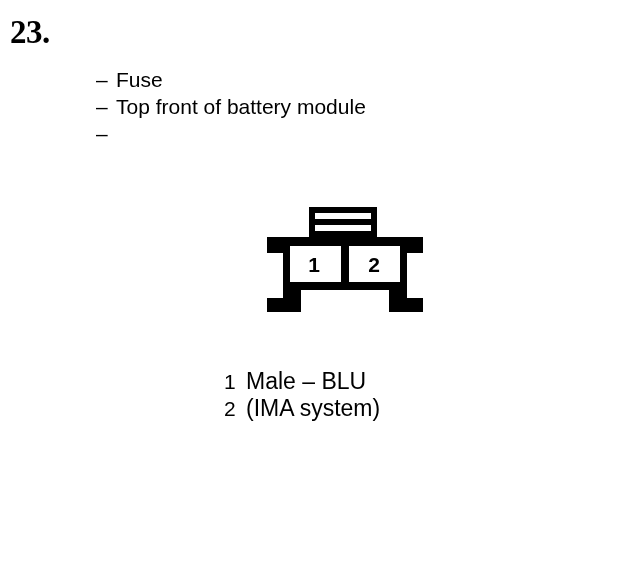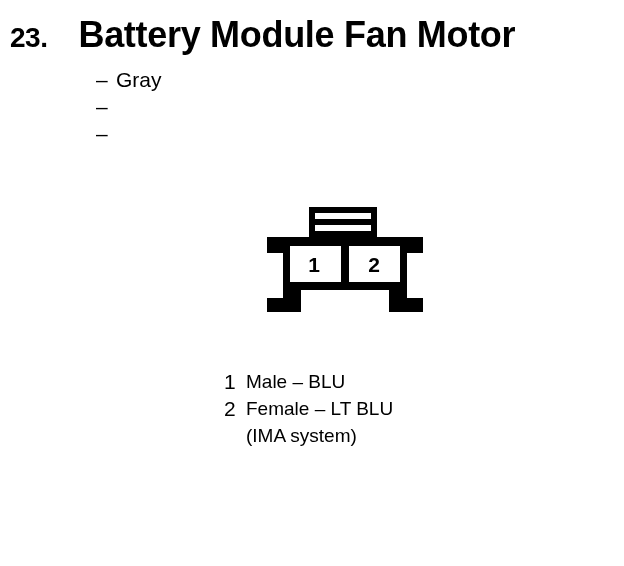--- a/index.html
+++ b/index.html
@@ -20,23 +20,24 @@
   
   .title-row {
     position: absolute;
     left: 10px;
     top: 14px;
     display: flex;
     align-items: baseline;
     white-space: nowrap;
   }
   .title-number {
-    font-size: 28px;
+    font-size: 33px;
     font-weight: bold;
     letter-spacing: -0.5px;
+    font-family: Liberation Serif, serif;
   }
   .title-text {
     font-size: 36px;
     font-weight: bold;
     margin-left: 31px;
     letter-spacing: -0.3px;
   }
 
   
   .bullets {
@@ -93,40 +94,40 @@
   .legend-pin {
     flex: 0 0 22px;
     font-size: 21px;
     line-height: 27px;
     text-align: left;
   }
   .legend-lines {
     flex: 1 1 auto;
   }
   .legend-line {
-    font-size: 19px;
+    font-size: 23px;
     line-height: 27px;
     white-space: nowrap;
   }
 </style>
 </head>
 <body>
 
 <div class="title-row">
   <span class="title-number">23.</span>
-  <span class="title-text">Battery Module Fan Motor</span>
 </div>
 
 <div class="bullets">
   <div class="bullet-line">
     <span class="bullet-dash">–</span>
-    <span class="bullet-label">Gray</span>
+    <span class="bullet-label">Fuse</span>
   </div>
   <div class="bullet-line">
     <span class="bullet-dash">–</span>
+    <span class="bullet-label">Top front of battery module</span>
   </div>
   <div class="bullet-line">
     <span class="bullet-dash">–</span>
   </div>
 </div>
 
 <div class="connector">
   <svg width="166" height="116" viewBox="0 0 166 116" xmlns="http://www.w3.org/2000/svg">
 
     <g>
@@ -179,18 +180,17 @@
   <div class="legend-entry">
     <div class="legend-pin">1</div>
     <div class="legend-lines">
       <div class="legend-line">Male – BLU</div>
     </div>
   </div>
 
   <div class="legend-entry">
     <div class="legend-pin">2</div>
     <div class="legend-lines">
-      <div class="legend-line">Female – LT BLU</div>
       <div class="legend-line">(IMA system)</div>
     </div>
   </div>
 
 </div>
 
 </body></html>

